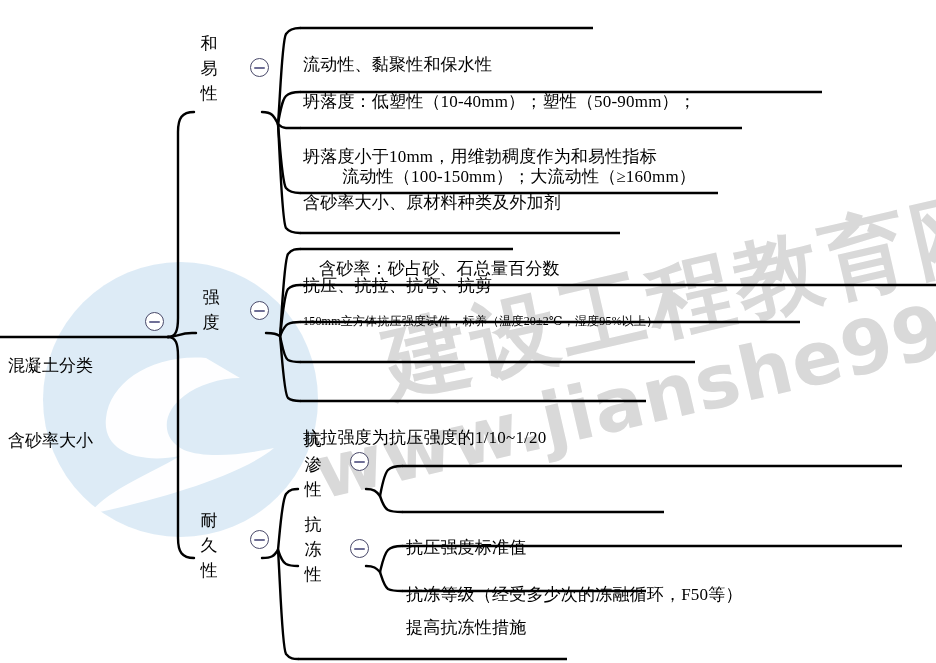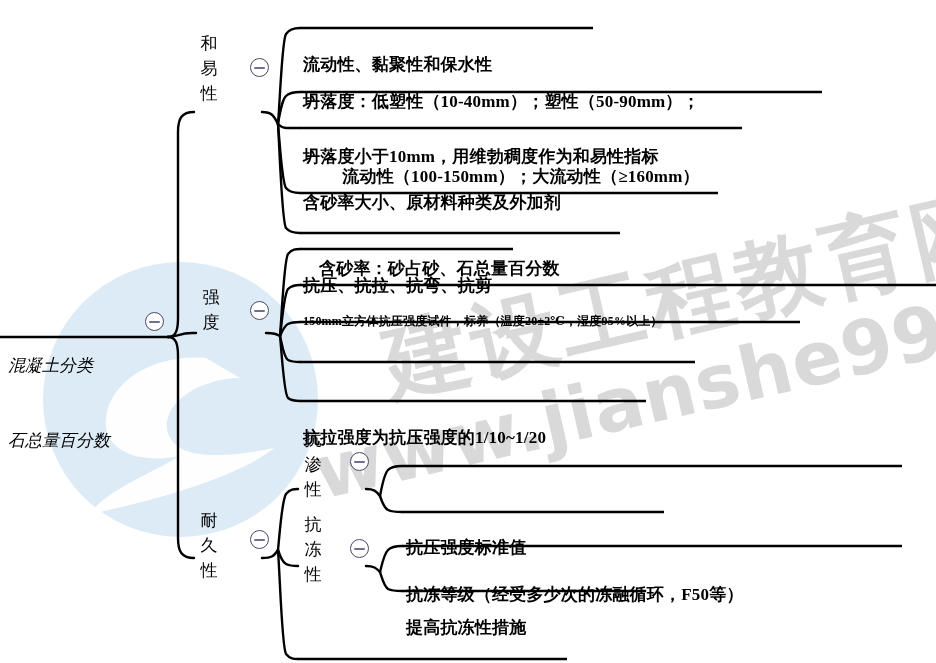--- a/index.html
+++ b/index.html
@@ -40,21 +40,20 @@
   
   .lines{position:absolute;left:0;top:0;z-index:2;pointer-events:none;}
 
   
   .node{
     position:absolute;z-index:3;
     font-size:17px;
     line-height:25px;
     white-space:pre;
     letter-spacing:.2px;
-    font-weight:bold;
   }
   .node.small{font-size:12px;}
 
   
   .vlabel{
     position:absolute;z-index:3;
     font-size:17px;
     line-height:25px;
     text-align:center;
     width:22px;
@@ -156,23 +155,23 @@
       <line x1="402" y1="466" x2="902" y2="466"></line>
       <line x1="402" y1="512" x2="664" y2="512"></line>
 
       <line x1="402" y1="546" x2="902" y2="546"></line>
       <line x1="402" y1="591" x2="646" y2="591"></line>
 
       <line x1="298" y1="659" x2="567" y2="659"></line>
     </g>
   </svg>
 
-  <div class="root" style="left:8px;top:303px;font-style:italic;">
+  <div class="root" style="left:8px;top:303px;">
     <div>混凝土分类</div>
-    <div>石总量百分数</div>
+    <div>含砂率大小</div>
   </div>
   <div class="toggle" style="left:145px;top:312px;"></div>
 
   <div class="vlabel" style="left:198px;top:31px;">
     <span>和</span>
     <span>易</span>
     <span>性</span>
   </div>
   <div class="toggle" style="left:250px;top:58px;"></div>
 

